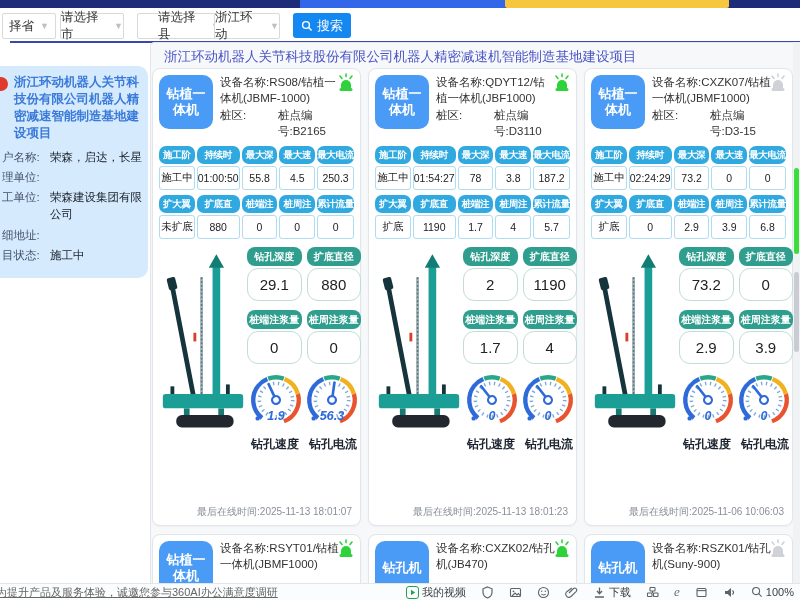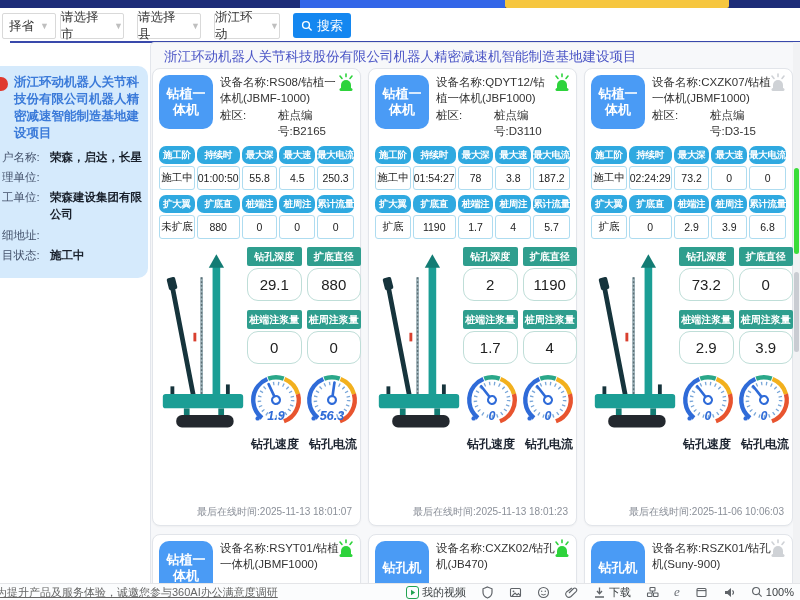--- a/index.html
+++ b/index.html
@@ -10,36 +10,36 @@
   .topstrip{position:absolute;left:0;top:0;width:800px;height:8px;background:#1d2c78;}
   .topstrip .seg-blue{position:absolute;left:300px;top:0;width:205px;height:8px;background:#3366e8;}
   .topstrip .seg-yellow{position:absolute;left:505px;top:0;width:224px;height:8px;background:#f6c63f;border-radius:0 0 2px 2px;}
 
   
   .toolbar{position:absolute;left:10px;top:8px;width:800px;height:33px;background:#fff;border-bottom:2px solid #3949ab;}
   .dd{position:absolute;top:5px;height:24px;border:1px solid #d9d9d9;border-radius:2px;background:#fff;display:flex;align-items:center;justify-content:center;font-size:12.5px;color:#333;gap:6px;}
   .dd .caret{color:#bfbfbf;font-size:9px;}
   .dd1{left:-8px;width:52px;}
   .dd2{left:50px;width:62px;}
-  .dd3{left:127px;width:62px;}
+  .dd3{left:127px;width:62px;padding-left:20px;}
   .dd4{left:204px;width:64px;}
   .search-btn{position:absolute;left:283px;top:5px;width:58px;height:25px;background:#1487f0;border:none;border-radius:3px;color:#fff;font-size:13px;display:flex;align-items:center;justify-content:center;gap:4px;cursor:pointer;}
 
   
   .panel{position:absolute;left:150px;top:42px;width:646px;height:543px;background:#f7f8fa;border:1px solid #e3e6ec;border-radius:4px;}
   .page-title{position:absolute;left:164px;top:48px;width:620px;font-size:13.5px;color:#4b55c6;white-space:nowrap;overflow:hidden;}
 
   
   .sidebar{position:absolute;left:-16px;top:66px;width:164px;height:212px;background:#d5eafc;border-radius:10px;padding:8px 6px 8px 18px;box-sizing:border-box;}
   .sb-ico{position:absolute;left:10px;top:11px;width:14px;height:14px;border-radius:50%;background:#e03a2f;}
   .sb-title{margin-left:12px;font-size:12.5px;font-weight:bold;color:#3a7ad9;line-height:1.35;}
   .sb-fields{margin-top:7px;}
   .sb-row{display:flex;font-size:11.5px;line-height:1.5;margin-top:3px;}
   .sb-label{width:48px;flex:none;color:#44526b;}
-  .sb-val{color:#19202b;font-weight:bold;}
+  .sb-val{color:#19202b;font-weight:normal;}
 
   
   .cards{position:absolute;left:152px;top:68px;width:642px;display:grid;grid-template-columns:repeat(3,209px);gap:8px 7px;}
   .card{position:relative;background:#fff;border:1px solid #e2e5ea;border-radius:8px;padding:6px;box-sizing:border-box;display:flex;flex-direction:column;height:458px;box-shadow:0 1px 2px rgba(0,0,0,.04);}
   .card.small{height:120px;}
   .card-head{display:flex;gap:7px;position:relative;}
   .badge{flex:none;width:54px;height:54px;background:#4a9bf5;border-radius:10px;color:#fff;font-weight:bold;font-size:13px;line-height:1.25;display:flex;align-items:center;justify-content:center;text-align:center;padding:2px;box-sizing:border-box;}
   .head-info{flex:1;min-width:0;font-size:11.5px;color:#333;}
   .dev-name{line-height:1.35;padding-right:14px;}
   .pile-row{display:flex;margin-top:2px;}
@@ -51,21 +51,21 @@
 
   .stats{display:grid;grid-template-columns:repeat(5,1fr);gap:5px 2px;margin-top:7px;}
   .stat{display:flex;flex-direction:column;}
   .pill{background:#2fa9e0;color:#fff;font-size:9.5px;font-weight:bold;letter-spacing:-.3px;text-align:center;border-radius:7px;padding:2.5px 0;white-space:nowrap;overflow:hidden;}
   .sval{margin-top:2px;border:1px solid #aedcf0;border-radius:3px;background:#fff;height:22px;display:flex;align-items:center;justify-content:center;font-size:10.5px;color:#222;white-space:nowrap;overflow:hidden;}
 
   .mid{display:flex;margin-top:8px;flex:1;}
   .rig{width:88px;height:206px;flex:none;}
   .mid-right{flex:1;display:flex;flex-direction:column;}
   .mgrid{display:grid;grid-template-columns:1fr 1fr;gap:9px 5px;}
-  .mh{background:#2f9e8e;color:#fff;font-size:10px;font-weight:bold;text-align:center;border-radius:2px;padding:2.5px 0;white-space:nowrap;}
+  .mh{background:#2f9e8e;color:#fff;font-size:10px;font-weight:bold;text-align:center;border-radius:8px;padding:2.5px 0;white-space:nowrap;}
   .mv{margin-top:2px;border:1px solid #bfded8;border-radius:11px;background:#fff;height:31px;display:flex;align-items:center;justify-content:center;font-size:15px;color:#222;}
   .gauges{display:flex;justify-content:space-between;margin-top:8px;padding:0 1px;}
   .gauge{position:relative;width:56px;height:58px;}
   .gauge svg{width:56px;height:56px;}
   .gval{position:absolute;left:0;right:0;top:37px;text-align:center;font-size:12.5px;font-weight:bold;font-style:italic;color:#2f6bd8;}
   .glabels{display:flex;justify-content:space-between;margin-top:6px;}
   .glabels span{width:56px;text-align:center;font-size:12px;font-weight:bold;color:#1c2430;}
   .card-foot{margin-top:auto;text-align:right;font-size:10px;color:#8a8f98;padding:4px 2px 0 0;}
 
   

